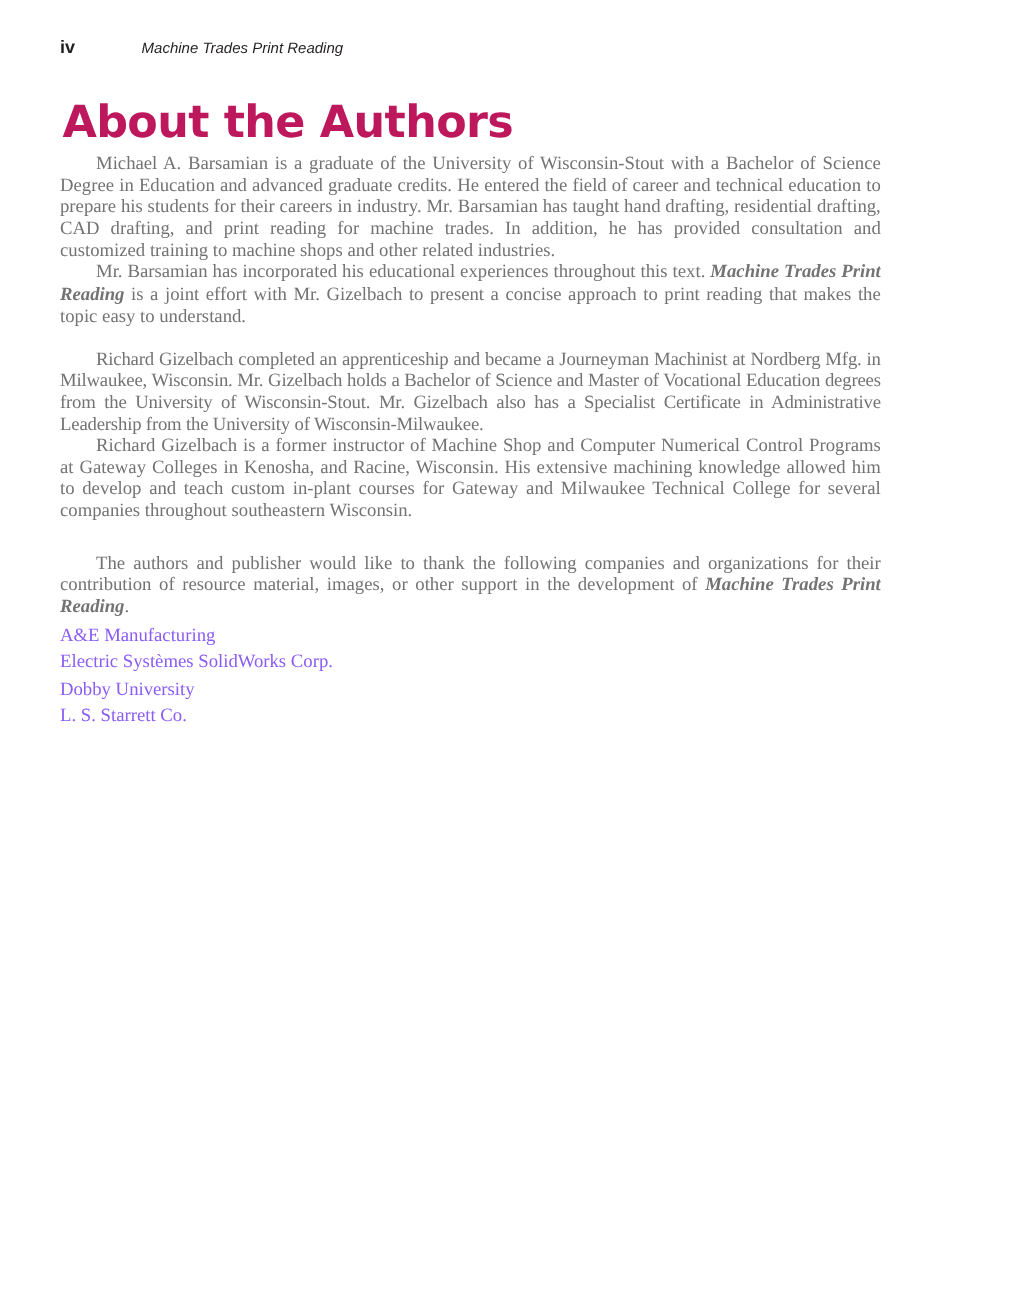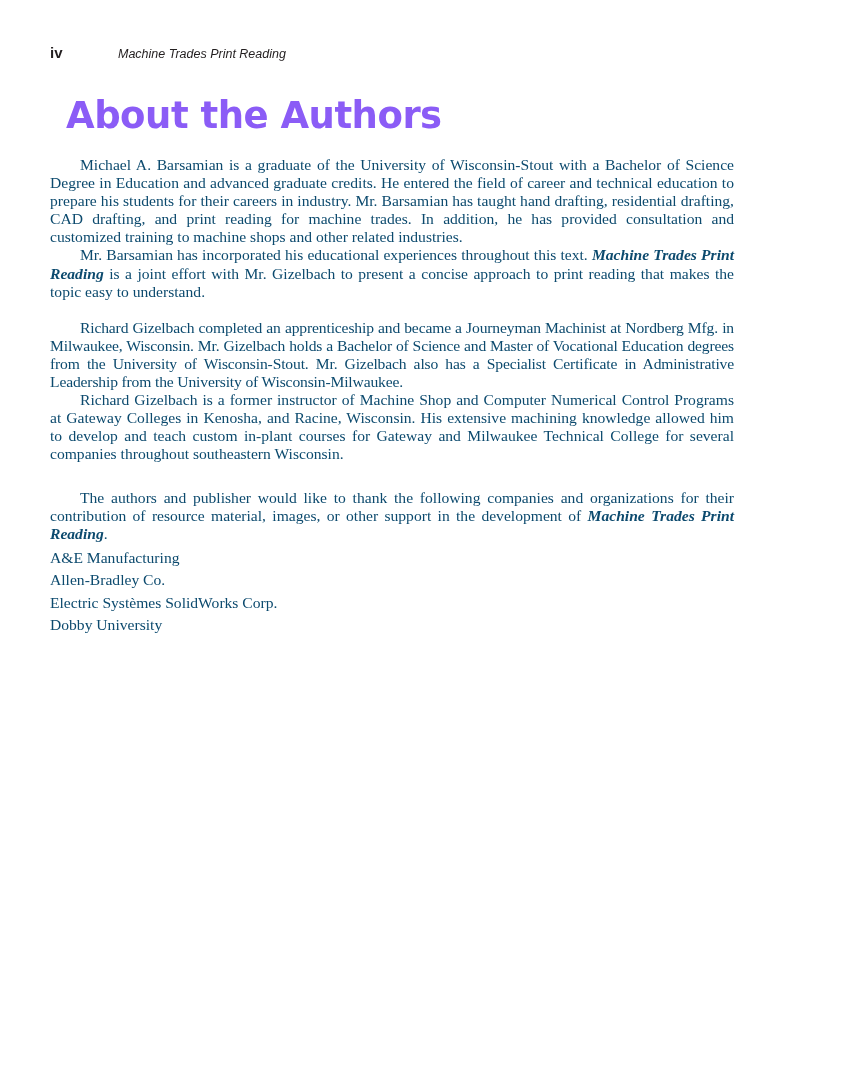--- a/index.html
+++ b/index.html
@@ -10,21 +10,21 @@
     body {
       width: 849px;
       height: 1087px;
       position: relative;
       overflow: hidden;
       color: #231f20;
     }
     .page-header {
       position: absolute;
       left: 50px;
-      top: 44px;
+      top: 31px;
       height: 18px;
       display: flex;
       align-items: baseline;
       font-family: "Liberation Sans", sans-serif;
     }
     .folio {
       font-size: 15px;
       font-weight: bold;
       width: 68px;
       color: #231f20;
@@ -34,35 +34,35 @@
       font-style: italic;
       color: #231f20;
     }
     .content {
       position: absolute;
       left: 50px;
       top: 76px;
       width: 684px;
     }
     h1 {
-      margin: 16px;
+      margin: 2px;
       font-family: "DejaVu Sans", sans-serif;
       font-weight: bold;
-      color: #8b5cf6;
+      color: #be185d;
       font-size: 37px;
       line-height: 48px;
       letter-spacing: -0.5px;
     }
     .body-text {
       font-family: "Liberation Serif", serif;
       font-size: 15.6px;
       line-height: 18.1px;
       text-align: justify;
       margin: 0;
-      color: #0c4a6e;
+      color: #737373;
     }
     .body-text.indent {
       text-indent: 30px;
     }
     .para-gap {
       height: 18px;
     }
     .section-gap {
       height: 25px;
     }
@@ -72,21 +72,21 @@
     }
     .ack-list {
       list-style: none;
       margin: 4px 0 0 0;
       padding: 0;
     }
     .ack-list li {
       font-family: "Liberation Serif", serif;
       font-size: 15.6px;
       line-height: 22.5px;
-      color: #0c4a6e;
+      color: #8b5cf6;
     }
   </style>
 </head>
 <body>
 
 <div class="page-header">
   <span class="folio">iv</span>
   <span class="running-title">Machine Trades Print Reading</span>
 </div>
 
@@ -105,19 +105,19 @@
   </section>
 
   <div class="section-gap"></div>
 
   <section>
 
     <p class="body-text indent"><span>The authors and publisher would like to thank the following companies and organizations for their contribution of resource material, images, or other support in the development of </span><span class="emph">Machine Trades Print Reading</span><span>.</span></p>
 
     <ul class="ack-list">
       <li>A&amp;E Manufacturing</li>
-      <li>Allen-Bradley Co.</li>
       <li>Electric Systèmes SolidWorks Corp.</li>
       <li>Dobby University</li>
+      <li>L. S. Starrett Co.</li>
     </ul>
   </section>
 
 </div>
 
 </body></html>

